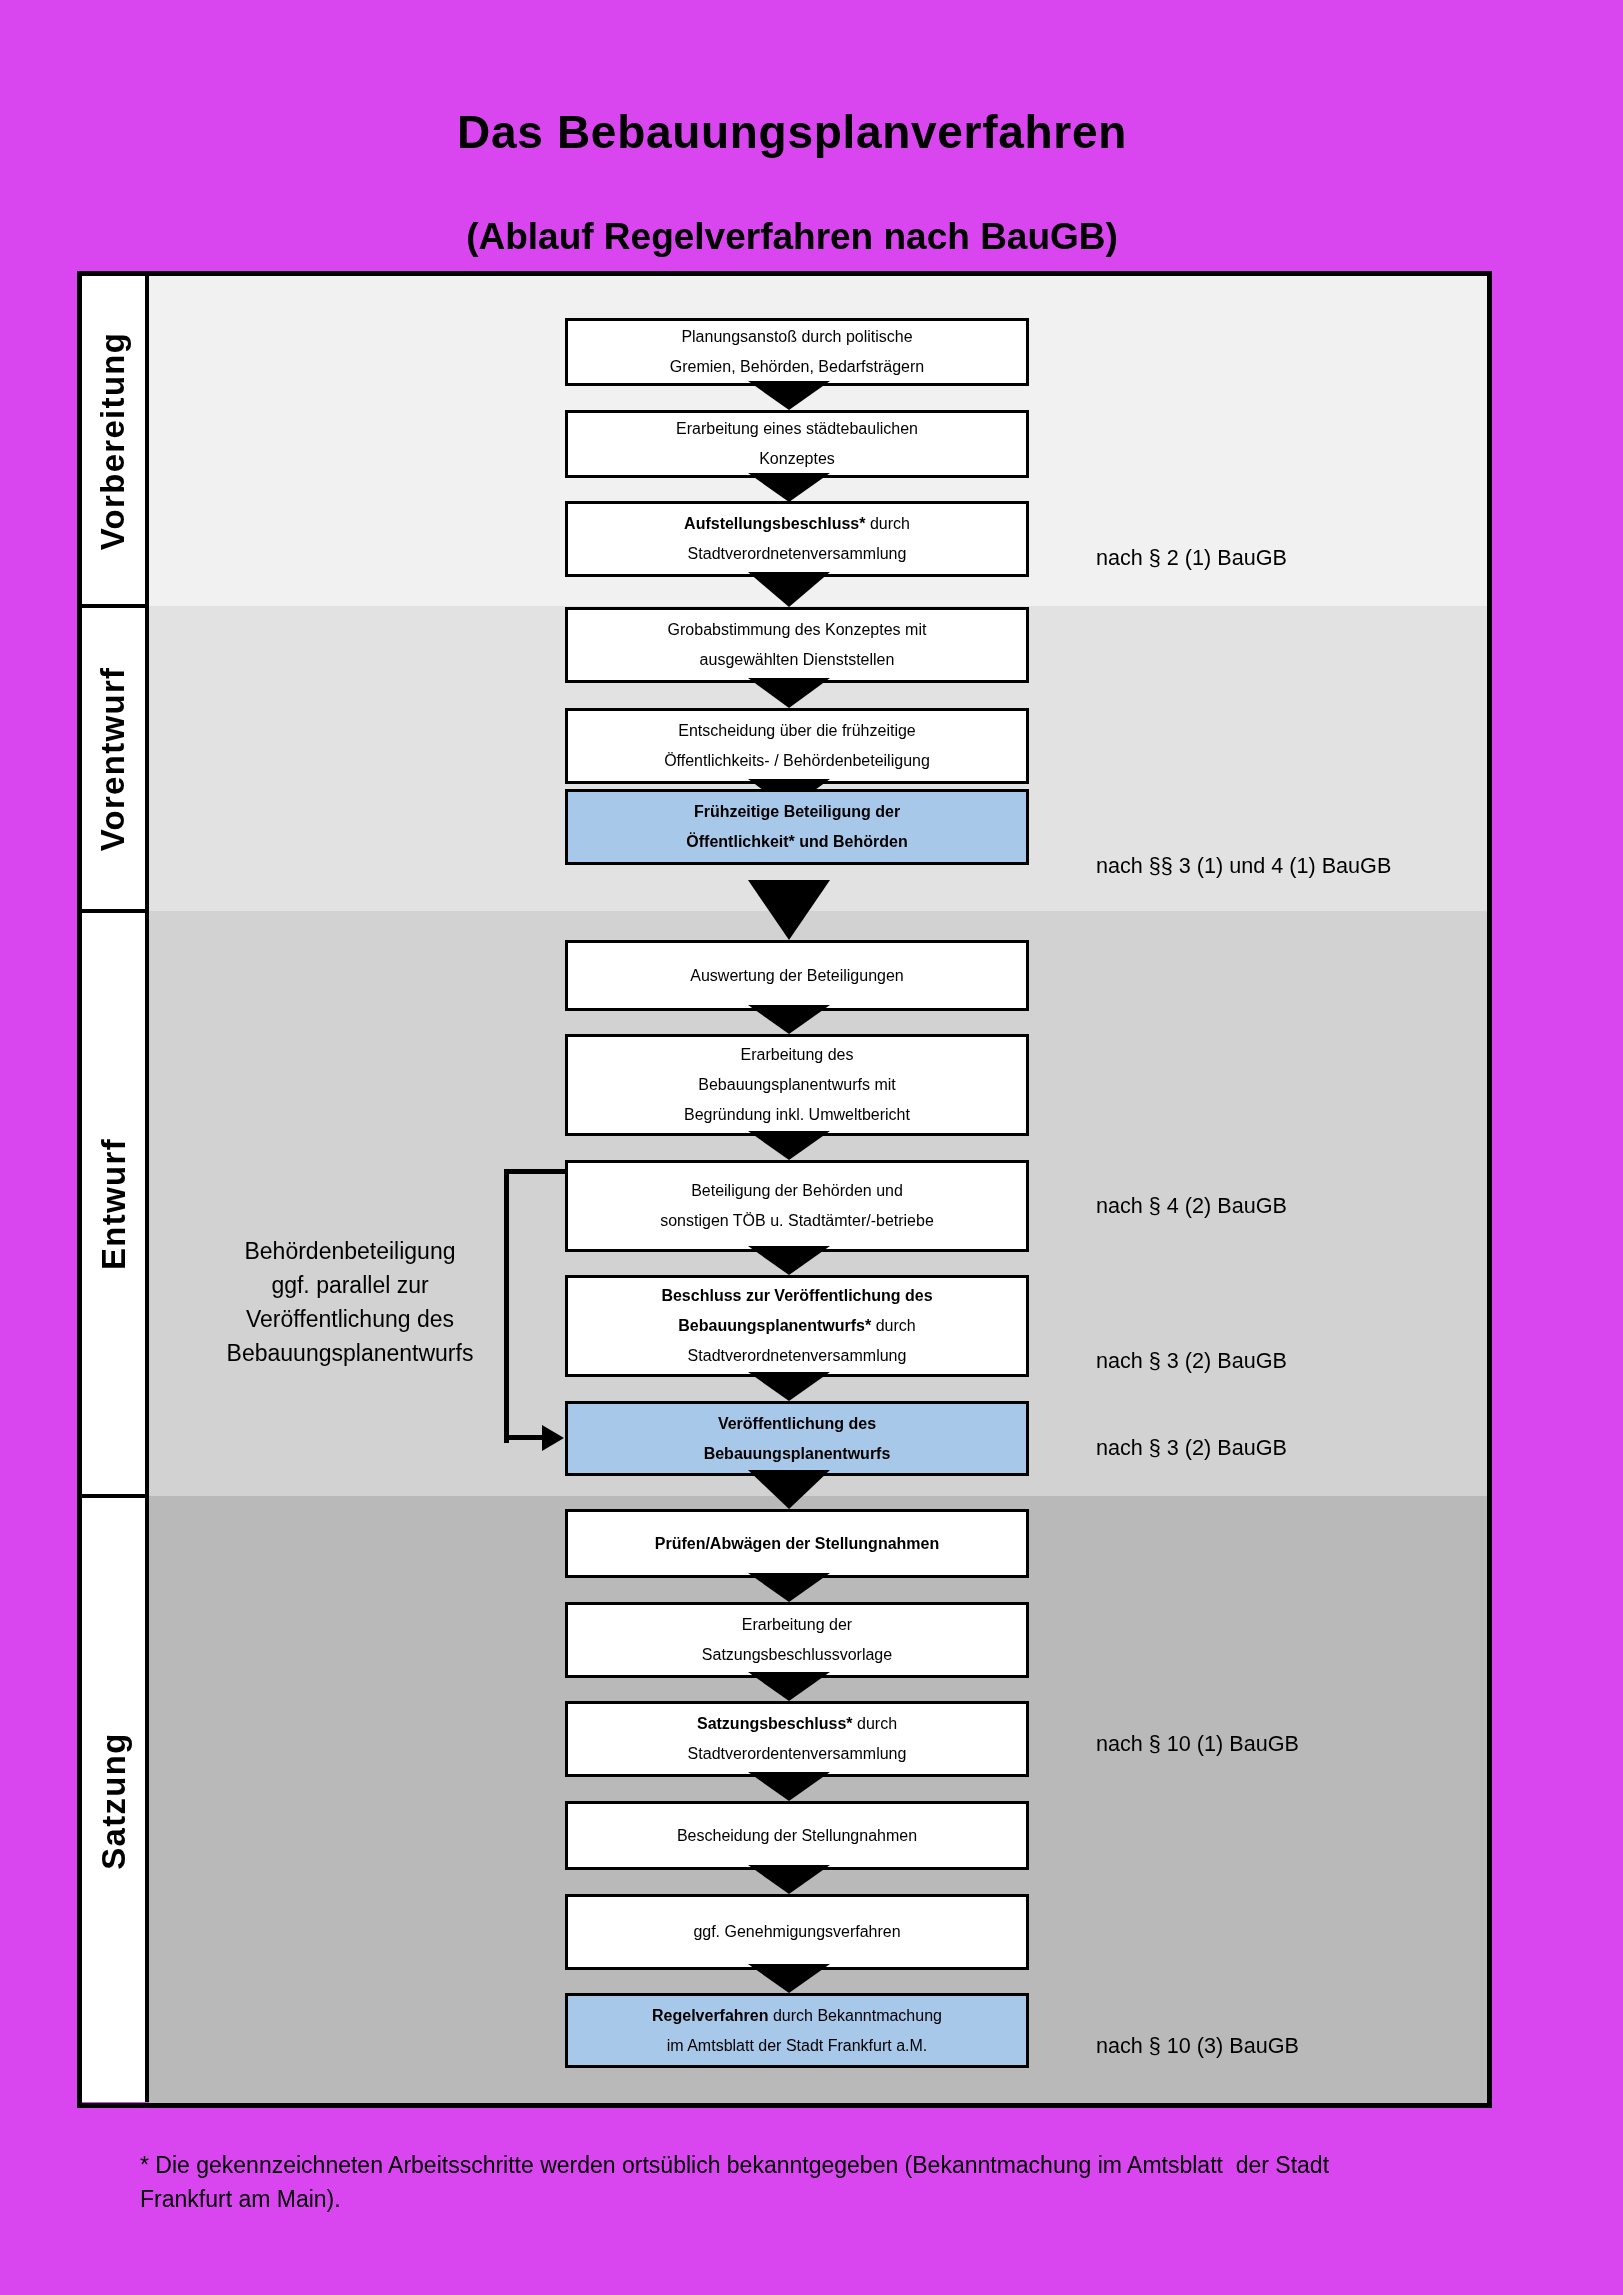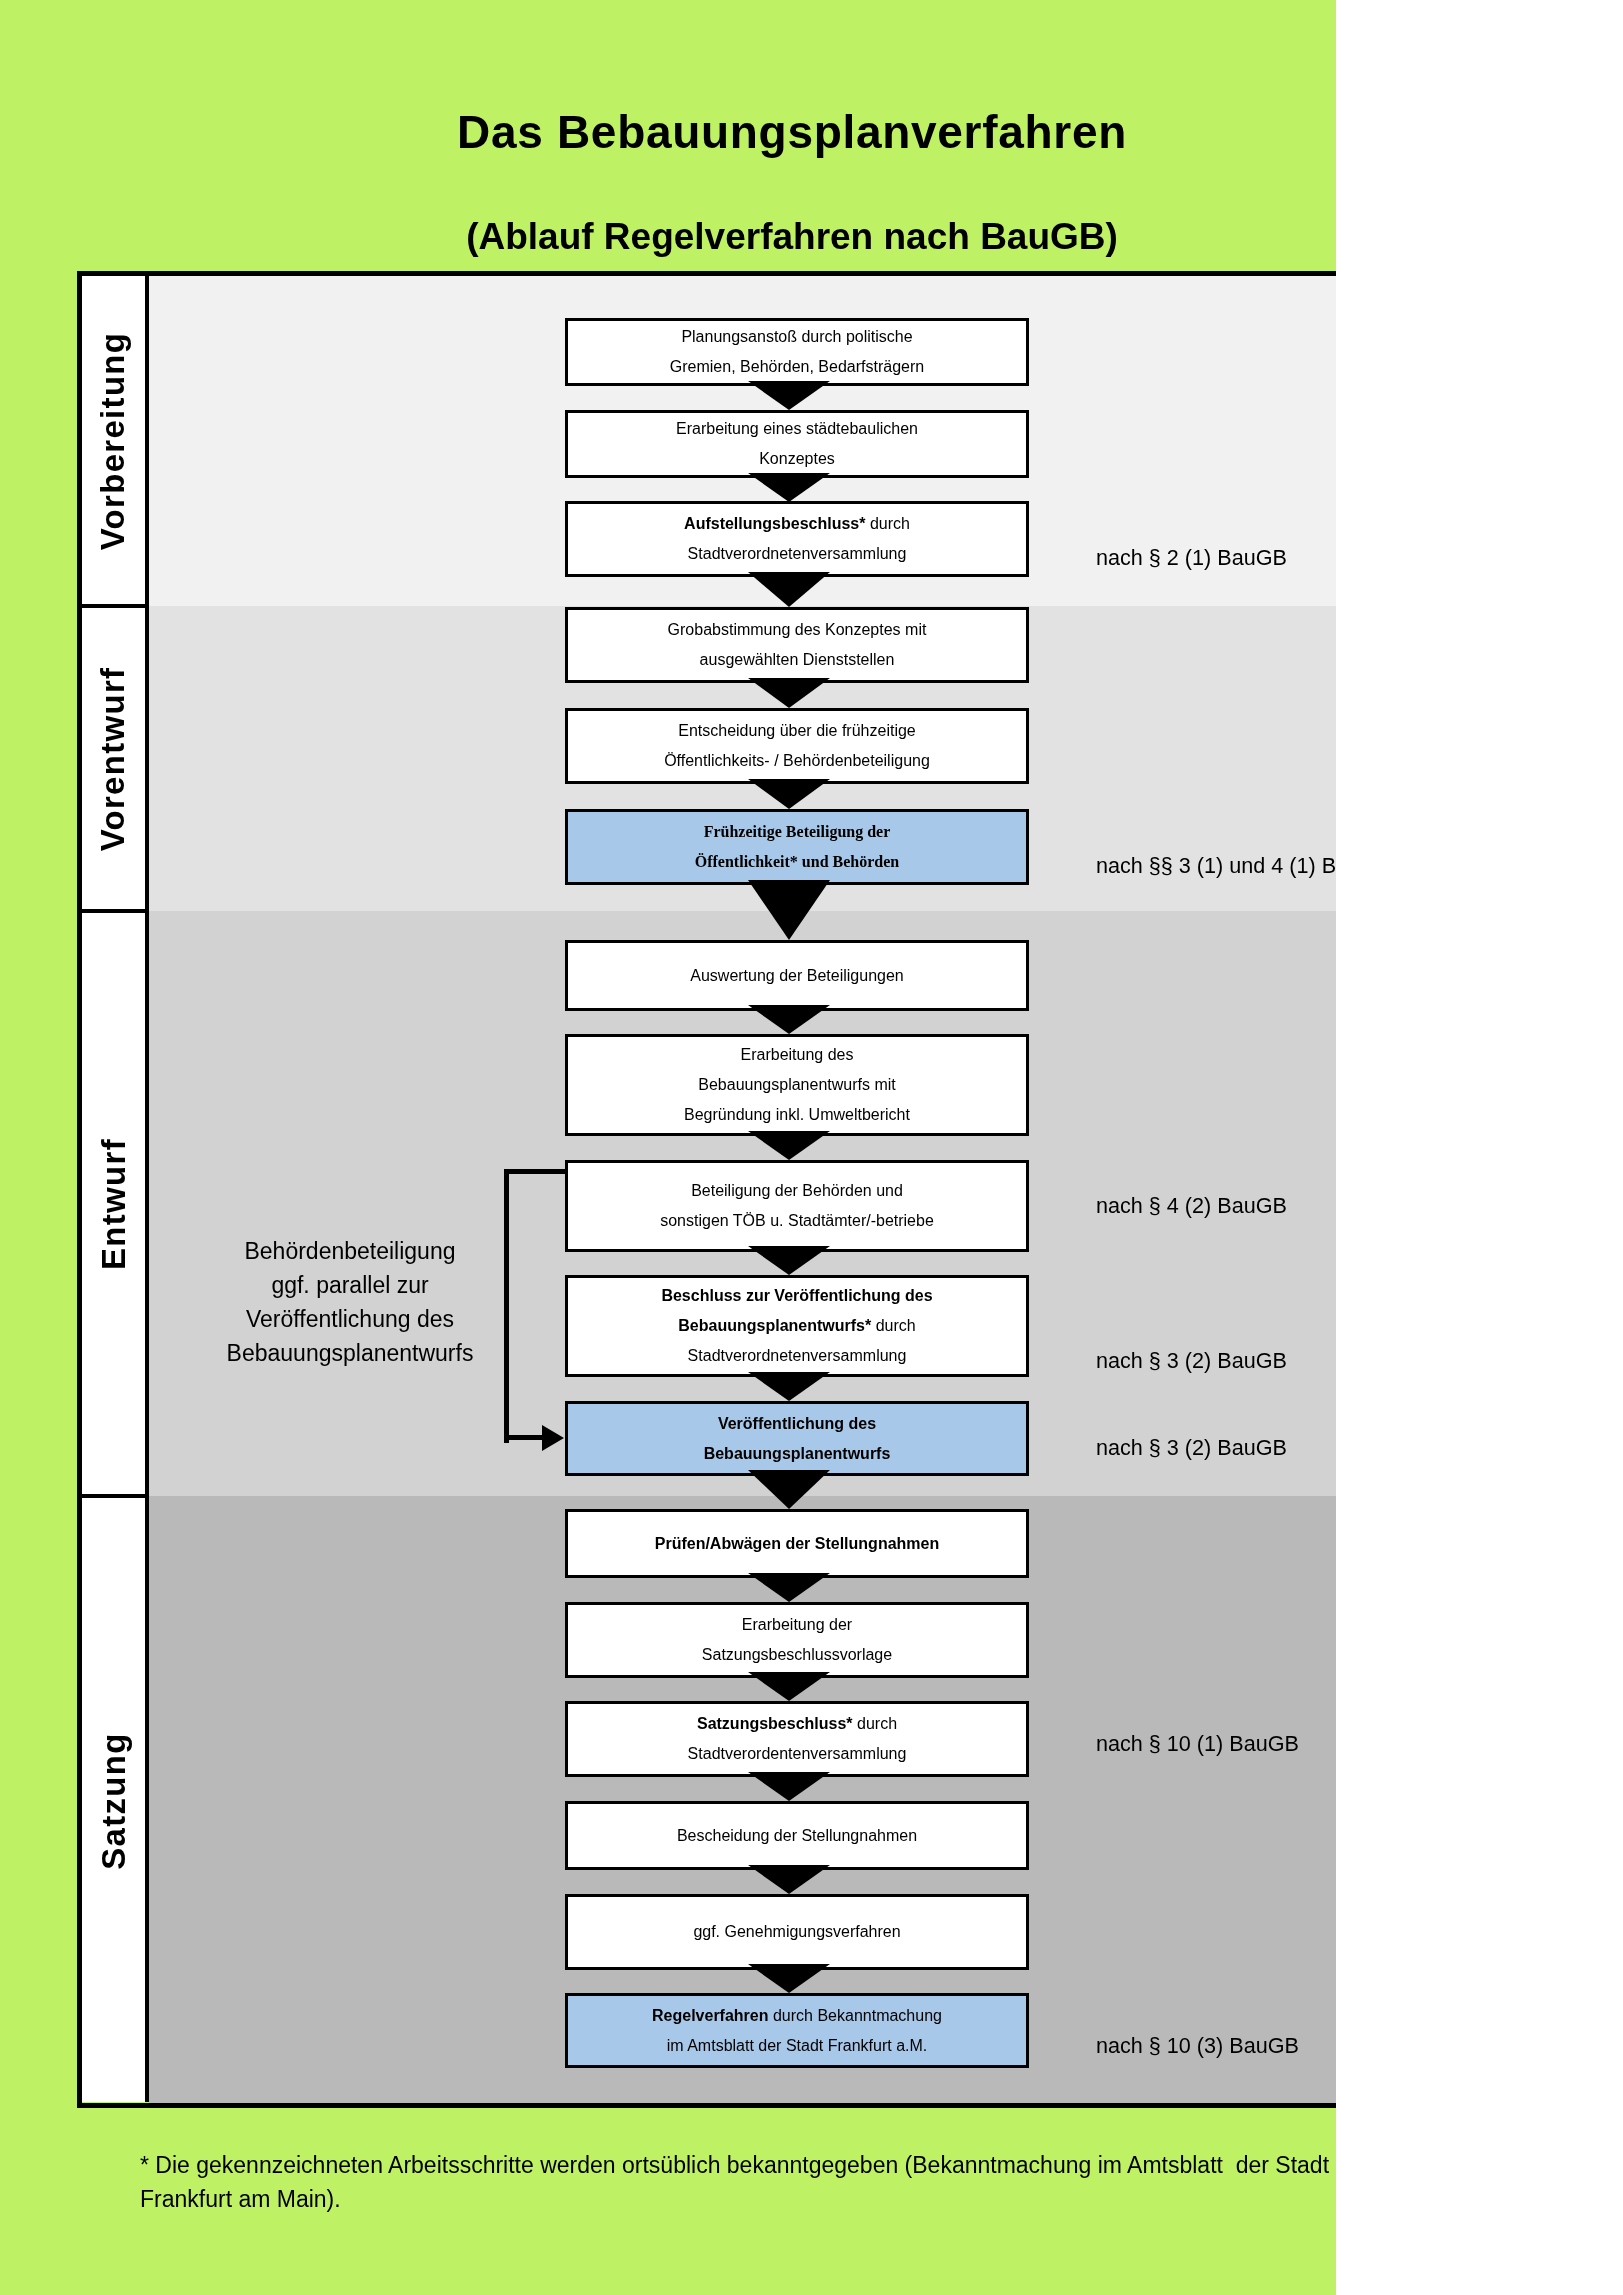--- a/index.html
+++ b/index.html
@@ -1,20 +1,20 @@
 <!DOCTYPE html>
 <html lang="de" style="font-size:10.5px"><head>
 <meta charset="utf-8">
 <style>
   html,body{margin:0;padding:0;background:#ffffff;}
   #page-root{
     position:relative;
-    width:1336px;
+    width:1623px;
     height:2295px;
-    background:#bef264;
+    background:#d946ef;
     font-family:"Liberation Sans","DejaVu Sans",sans-serif;
     color:#000;
     overflow:hidden;
   }
   .abs{position:absolute;}
   
   .title{
     left:0; top:105px; width:1584px;
     text-align:center;
     font-size:46px; font-weight:bold;
@@ -67,21 +67,21 @@
     font-size:16px;
   }
   .box .line{ line-height:30px; white-space:pre-wrap; }
   .box .bold, .bold-all .line{ font-weight:bold; }
   .blue{ background:#a8c8ea; }
   .b1{ top:318px;  height:68px; }
   .b2{ top:410px;  height:68px; }
   .b3{ top:501px;  height:76px; }
   .b4{ top:607px;  height:76px; }
   .b5{ top:708px; height:76px; }
-  .b6{ top:809px; height:76px;font-family:Liberation Serif, serif; }
+  .b6{ top:789px; height:76px; }
   .b7{ top:940px; height:71px; }
   .b8{ top:1034px; height:102px; }
   .b9{ top:1160px; height:92px; }
   .b10{ top:1275px; height:102px; }
   .b11{ top:1401px; height:75px; }
   .b12{ top:1509px; height:69px;font-weight:bold; }
   .b13{ top:1602px; height:76px; }
   .b14{ top:1701px; height:76px; }
   .b15{ top:1801px; height:69px; }
   .b16{ top:1894px; height:76px; }

